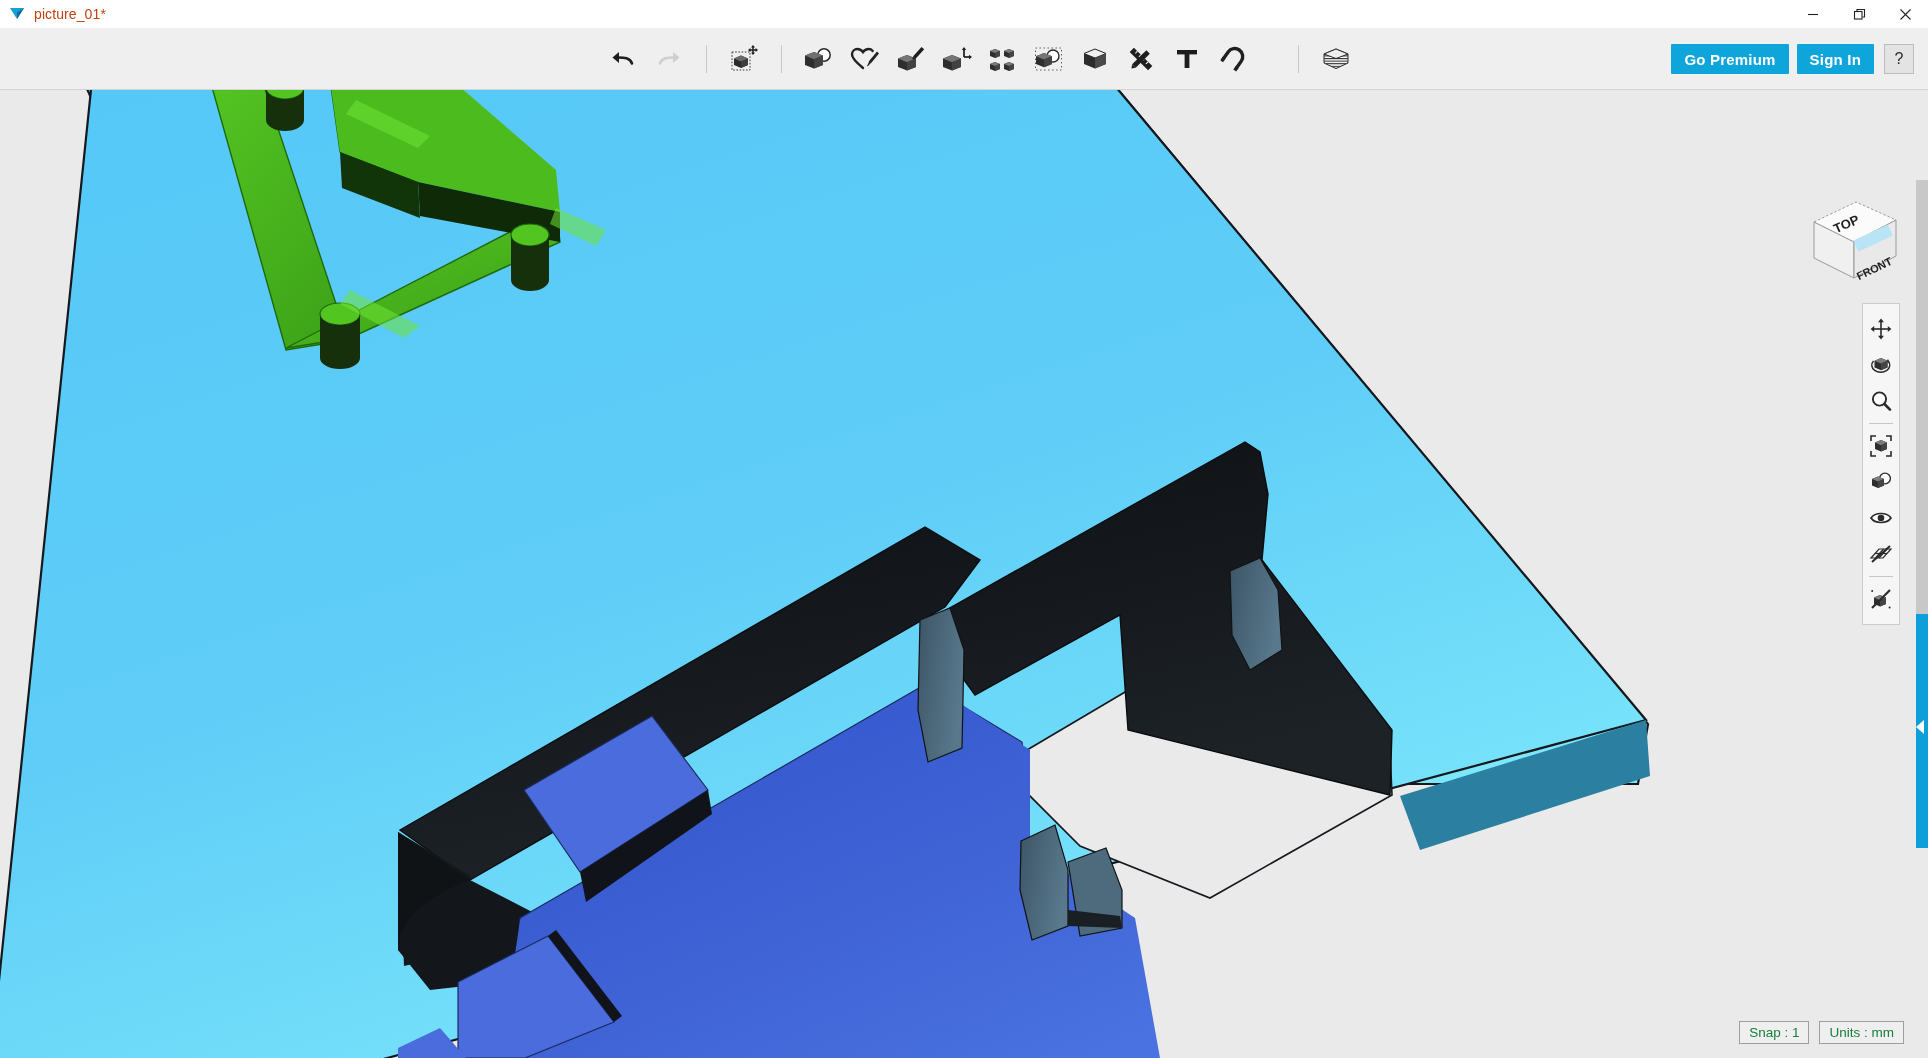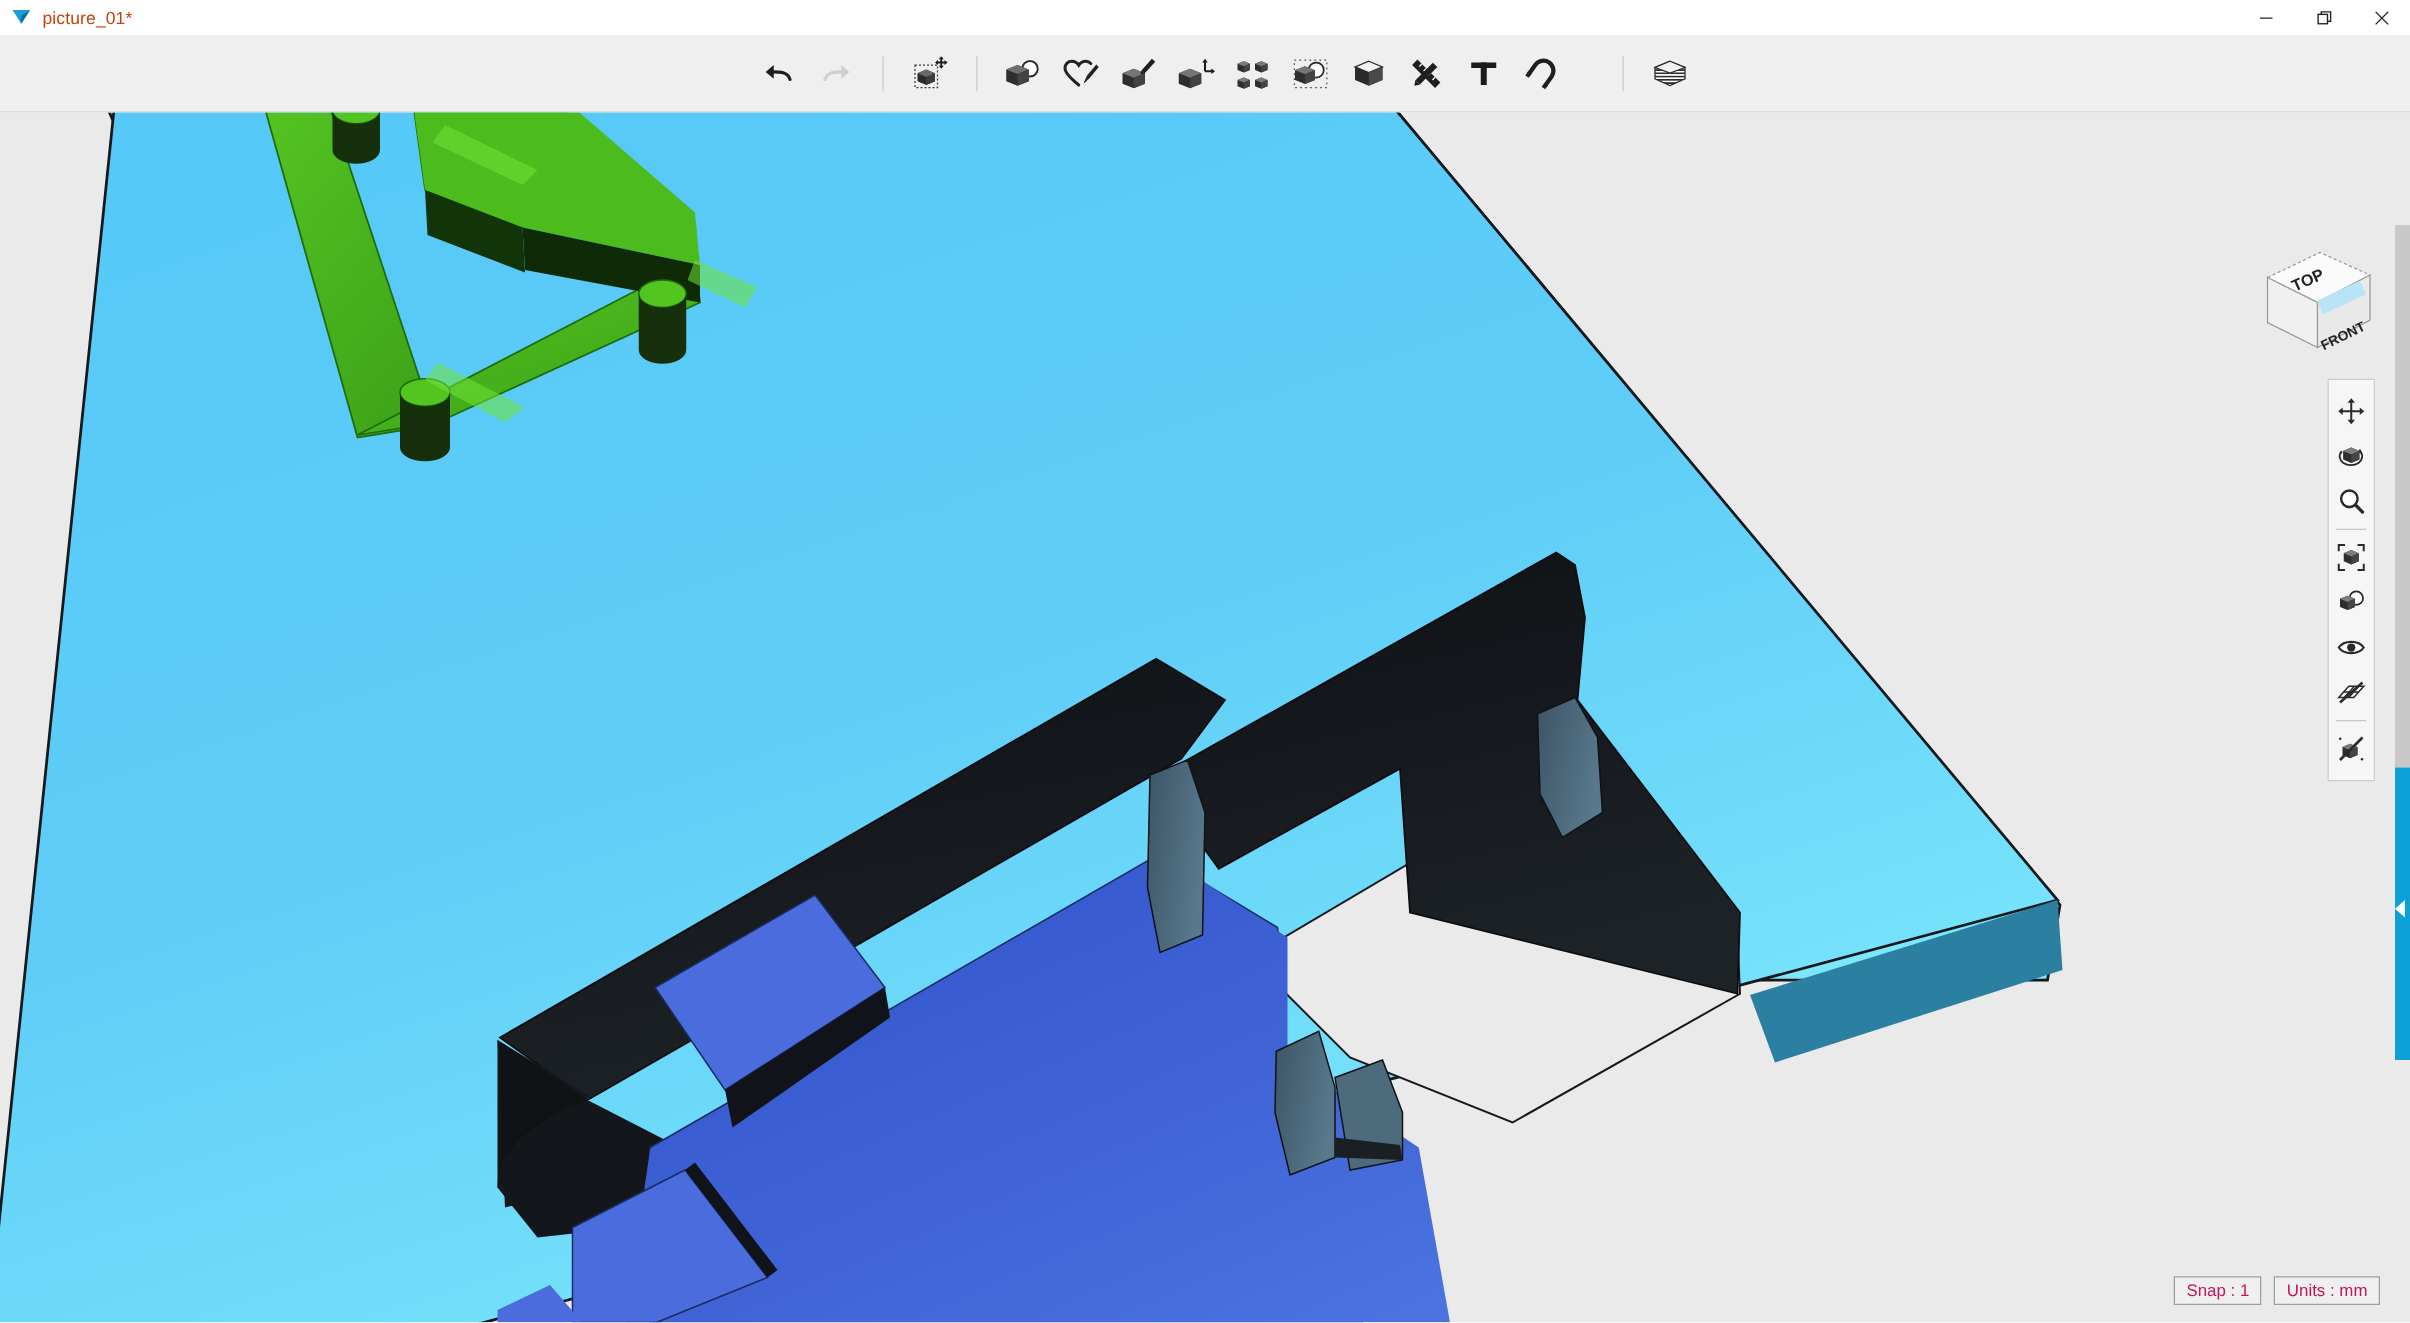--- a/index.html
+++ b/index.html
@@ -139,21 +139,21 @@
     background: #c8c8c8;
   }
 
   
   #statusfields {
     position: absolute; right: 24px; bottom: 14px;
     display: flex; gap: 10px; align-items: center;
   }
   .status-field {
     background: #efefef; border: 1px solid #9e9e9e;
-    font-size: 13.5px; color: #be185d;
+    font-size: 13.5px; color: #15803d;
     padding: 3px 9px; white-space: nowrap;
   }
 </style>
 </head>
 <body>
 
 <div id="app">
 
   <div id="titlebar">
     <span id="title-logo">
@@ -350,20 +350,25 @@
               <rect y="1.3" width="4" height="1.3" fill="#ffffff"></rect>
             </pattern>
           </defs>
           <path d="M15 4 L27 9 L27 18 L15 23.5 L3 18 L3 9 Z" fill="url(#stripes)" stroke="#2b2b2b" stroke-width="1"></path>
           <path d="M15 4 L27 9 L15 13.5 L3 9 Z" fill="#f0f0f0" stroke="#2b2b2b" stroke-width="1"></path>
         </svg>
       </div>
 
     </div>
 
+    <div id="rightactions">
+      <button class="cta" id="btn-premium">Go Premium</button>
+      <button class="cta" id="btn-signin">Sign In</button>
+      <button id="btn-help">?</button>
+    </div>
 
   </div>
 
   <div id="canvas">
     <div id="scene">
       <svg viewBox="0 0 1928 968" preserveAspectRatio="none">
         <defs>
           <linearGradient id="planeGrad" x1="0" y1="0" x2="0.55" y2="1">
             <stop offset="0%" stop-color="#55c8f8"></stop>
             <stop offset="55%" stop-color="#5fcdf7"></stop>

